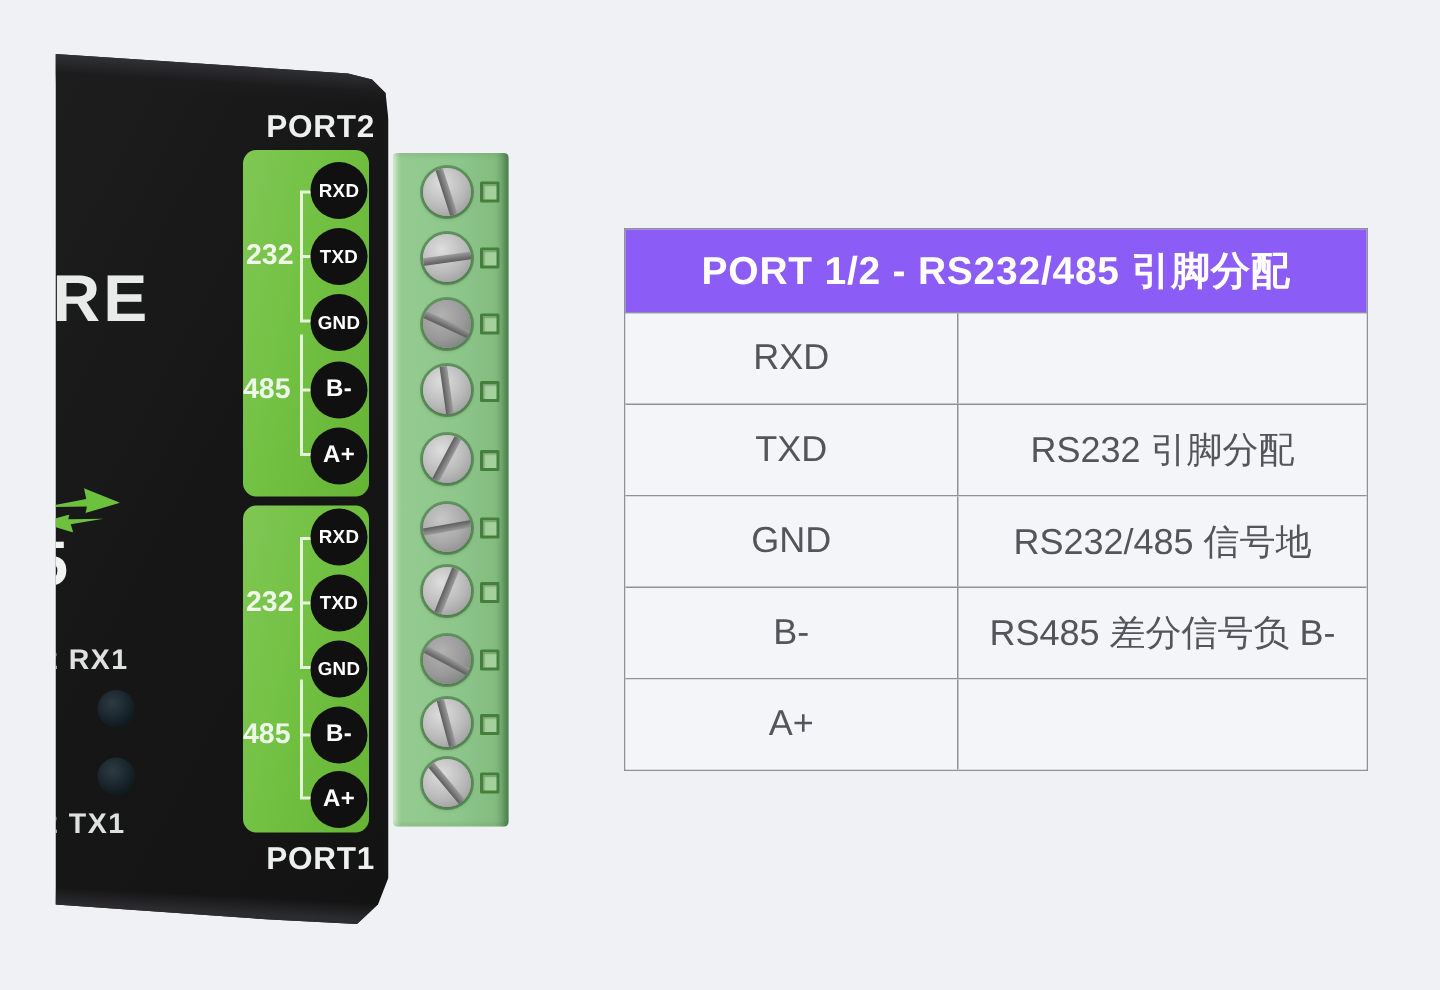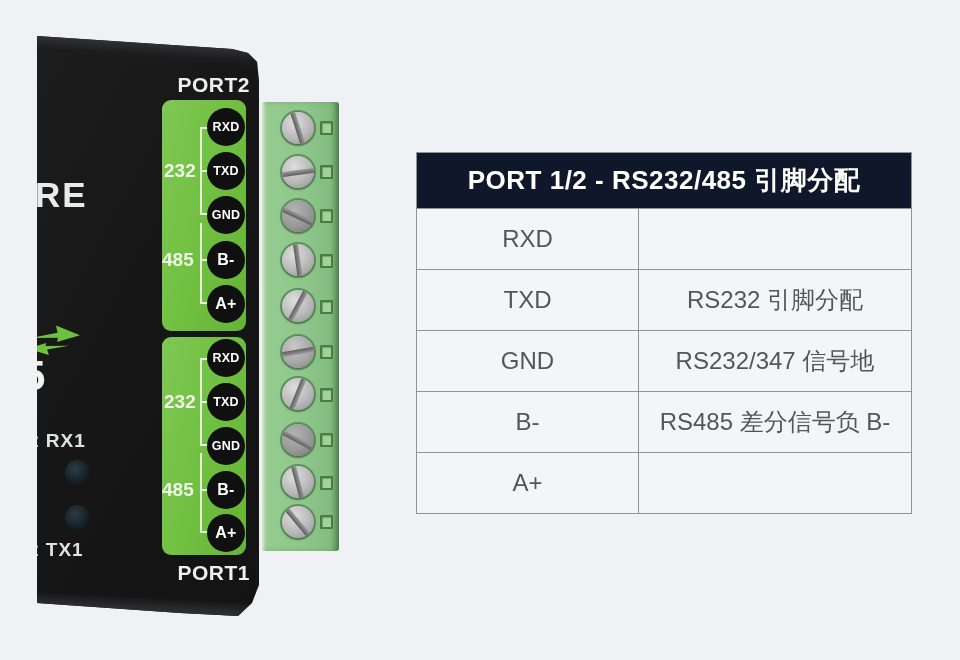--- a/index.html
+++ b/index.html
@@ -12,21 +12,21 @@
     background:linear-gradient(118deg,#1f1f20 0%,#161617 45%,#121213 100%);
     clip-path:polygon(37px 36px,232px 49px,248px 53px,257px 62px,259px 80px,
                       259px 585px,252px 603px,238px 616px,180px 613px,37px 603px);
   }
   .bevel-top{position:absolute;left:36px;top:34px;width:228px;height:22px;
     background:linear-gradient(#35353a,#1c1c1d 65%,rgba(0,0,0,0));
     transform:rotate(3.4deg);transform-origin:0 0;}
   .bevel-bottom{position:absolute;left:34px;top:591px;width:228px;height:24px;
     background:linear-gradient(rgba(0,0,0,0),#2b2b2d 45%,#343437);
     transform:rotate(3deg);transform-origin:0 0;}
-  .brand-frag{position:absolute;left:35px;top:175px;font-size:35px;font-weight:700;
+  .brand-frag{position:absolute;left:35px;top:175px;font-size:44px;font-weight:700;
     color:#e9eaea;letter-spacing:2px;}
   .model-frag{position:absolute;left:22px;top:352px;font-size:42px;font-weight:700;color:#f1f2f2;}
   .arrow{position:absolute;background:#6cc13d;}
   .arrow-fwd{left:30px;top:324px;width:50px;height:18px;
     clip-path:polygon(0% 78%,55% 48%,52% 8%,100% 62%,54% 100%,56% 76%);}
   .arrow-back{left:27px;top:343px;width:42px;height:13px;
     clip-path:polygon(100% 22%,48% 50%,52% 92%,0% 42%,46% 0%,44% 24%);}
   .led-label{position:absolute;font-size:19px;font-weight:700;color:#dfe1e1;letter-spacing:1px;}
   .led{position:absolute;width:25px;height:25px;border-radius:50%;
     background:radial-gradient(circle at 40% 35%,#2c3b44,#101b20 72%);}
@@ -53,21 +53,21 @@
   .screw.dark{background:radial-gradient(circle at 38% 32%,#b2b2b2,#989898 55%,#747474 100%);}
   .screw.mid{background:radial-gradient(circle at 38% 32%,#c8c8c8,#a8a8a8 55%,#818181 100%);}
   .screw i{position:absolute;left:-4px;top:14px;width:40px;height:4.5px;
     background:linear-gradient(#9b9b9b,#5d5d5d);}
   .sq{position:absolute;left:58px;width:9px;height:10px;background:#a4d19b;
     border:2px solid #44803c;border-radius:1px;display:block;
     box-shadow:inset 1px 1px 1px rgba(0,0,0,.25);}
 
   
   .pin-table{position:absolute;left:416px;top:152px;width:494px;border:1px solid #8f9296;}
-  .pt-header{height:55px;background:#0f172a;border-bottom:1px solid #8f9296;
+  .pt-header{height:55px;background:#8b5cf6;border-bottom:1px solid #8f9296;
     display:flex;align-items:center;justify-content:center;
     color:#fff;font-size:26px;font-weight:700;letter-spacing:.5px;}
   .pt-row{display:flex;height:60px;border-bottom:1px solid #8f9296;background:#f4f5f9;}
   .pt-row:last-child{border-bottom:none;}
   .pt-cell{display:flex;align-items:center;justify-content:center;
     font-size:24px;color:#52565b;}
   .pt-pin{width:221px;border-right:1px solid #8f9296;}
   .pt-desc{flex:1;}
 </style>
 </head>
@@ -182,21 +182,21 @@
 
     <div class="pt-row">
       <div class="pt-cell pt-pin">RXD</div>
     </div>
     <div class="pt-row">
       <div class="pt-cell pt-pin">TXD</div>
       <div class="pt-cell pt-desc">RS232 引脚分配</div>
     </div>
     <div class="pt-row">
       <div class="pt-cell pt-pin">GND</div>
-      <div class="pt-cell pt-desc">RS232/347 信号地</div>
+      <div class="pt-cell pt-desc">RS232/485 信号地</div>
     </div>
     <div class="pt-row">
       <div class="pt-cell pt-pin">B-</div>
       <div class="pt-cell pt-desc">RS485 差分信号负 B-</div>
     </div>
     <div class="pt-row">
       <div class="pt-cell pt-pin">A+</div>
     </div>
   </div>
 

